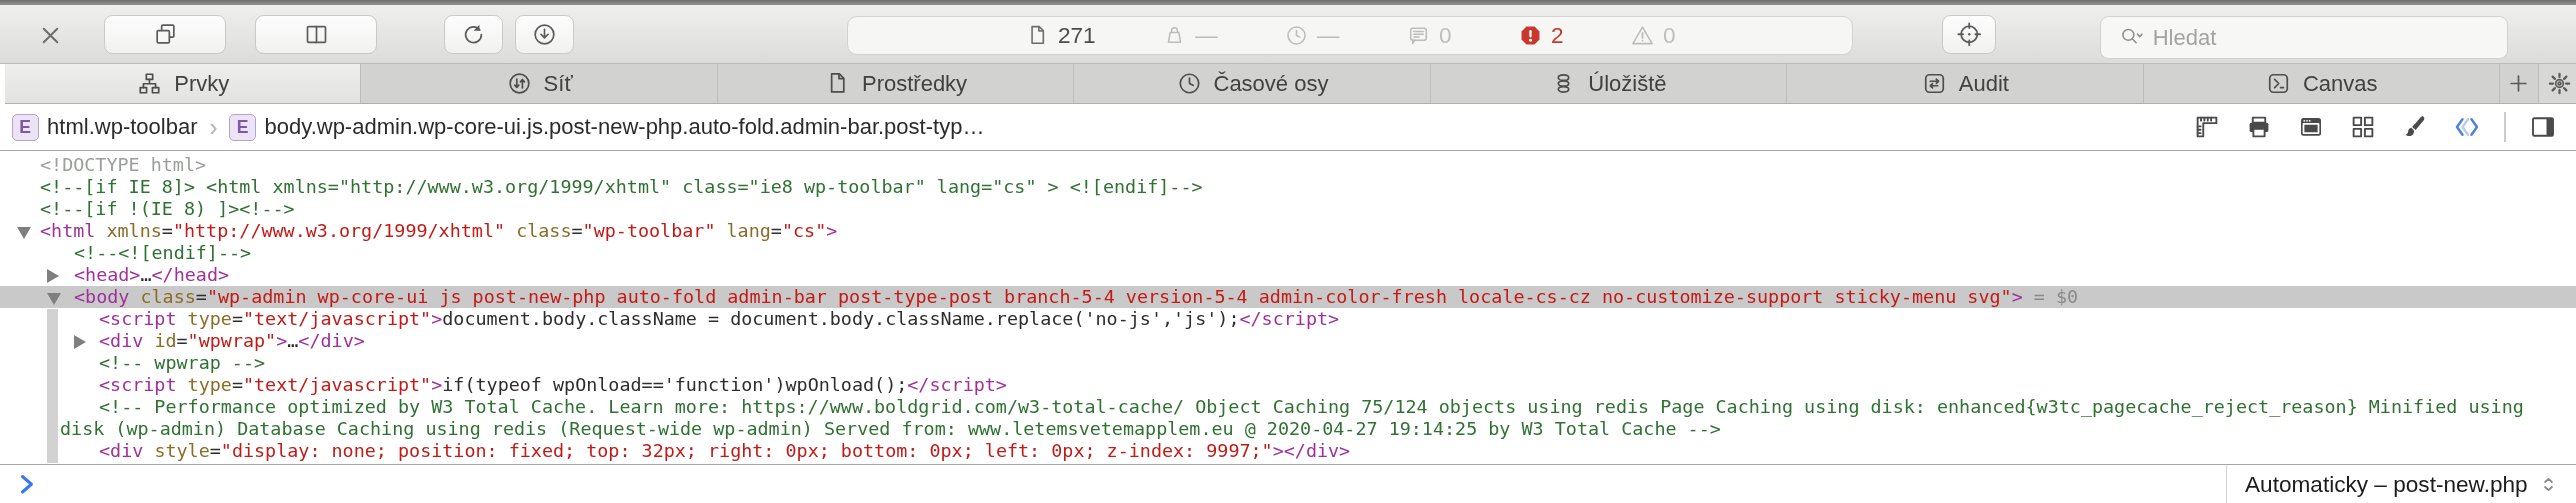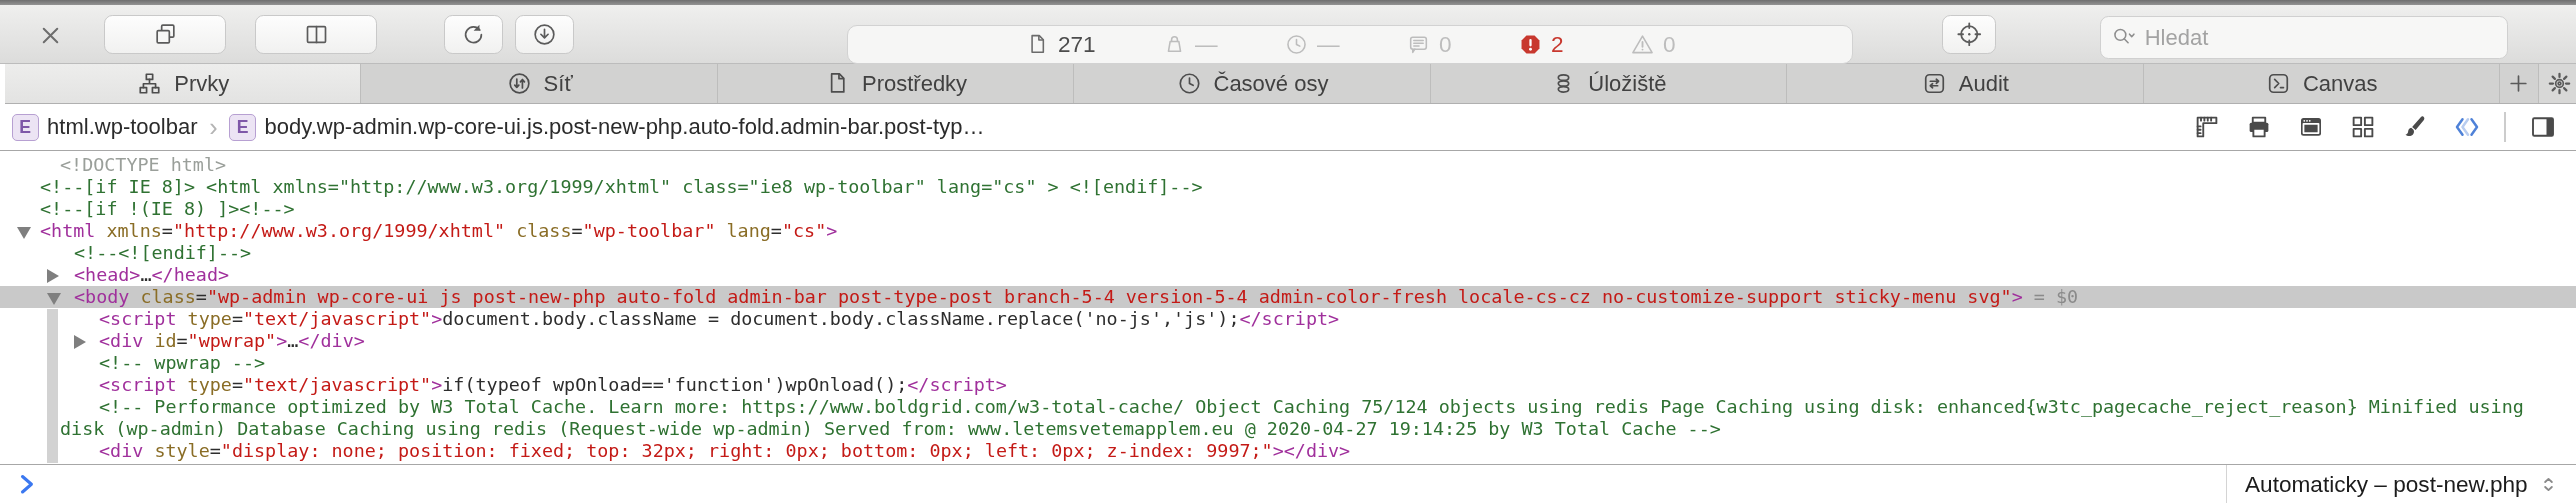--- a/index.html
+++ b/index.html
@@ -18,29 +18,29 @@
   .toolbar{position:absolute;left:0;top:5px;width:2576px;height:59px;
            background:linear-gradient(#efefee,#dcdcdb);
            border-bottom:1.7px solid #bcbcbc;}
   .tb-close{position:absolute;left:32px;top:11.7px;width:37px;height:37px;
             display:flex;align-items:center;justify-content:center;color:#6d6d6d;}
   .tb-btn{position:absolute;top:10px;height:39px;border:1.7px solid #c9c9c9;border-radius:8.4px;
           background:linear-gradient(#fdfdfd,#f1f1f0);display:flex;align-items:center;
           justify-content:center;color:#5b5b5b;}
   .tb-pill{position:absolute;left:847px;top:11px;width:1006px;height:39px;
            border:1.7px solid #d2d2d2;border-radius:10px;background:#f6f6f5;
-           display:flex;align-items:center;justify-content:center;gap:66px;margin-top:9px;}
+           display:flex;align-items:center;justify-content:center;gap:66px;}
   .pill-item{display:flex;align-items:center;gap:8.4px;font-size:22.6px;}
   .pill-item .val{font-weight:400;}
   .tone-dark{color:#4c4c4c;} .tone-dark .icon{color:#6b6b6b;}
   .tone-dim{color:#bdbdbd;} .tone-dim .icon{color:#bdbdbd;}
   .tone-error{color:#c8382e;} 
   .tb-search{position:absolute;left:2100px;top:11px;width:408px;height:43px;
              border:1.7px solid #d0d0d0;border-radius:8.4px;background:#f7f7f6;
-             display:flex;align-items:center;padding:0 10px;gap:6.7px;color:#8e8e8e;}
+             display:flex;align-items:center;padding:0 18px;gap:6.7px;color:#8e8e8e;}
   .tb-search input{border:none;outline:none;background:transparent;flex:1;
                    font-family:"Liberation Sans",sans-serif;font-size:22px;color:#333;min-width:0;}
   .tb-search input::placeholder{color:#a3a3a3;}
 
   
   .tabbar{position:absolute;left:5px;top:64px;width:2576px;height:40px;
           background:#d2d2d1;border-bottom:1.7px solid #b0b0b0;display:flex;}
   .tab{flex:1 1 0;display:flex;align-items:center;justify-content:center;gap:11px;
        border-right:1.7px solid #bdbdbc;color:#414141;font-size:22px;}
   .tab .icon{color:#4d4d4d;}
@@ -373,21 +373,21 @@
               <rect x="4" y="5" width="16" height="14" rx="1"></rect>
               <rect x="14.8" y="5" width="5.2" height="14" fill="currentColor" stroke="none"></rect>
             </svg>
           </span>
         </span>
       </div>
   </div>
 
   <div class="content">
     <div class="codewrap">
-        <div class="code-line" style="padding-left: 60px;"><span class="cg-doc">&lt;!DOCTYPE html&gt;</span></div>
+        <div class="code-line" style="padding-left: 40px;"><span class="cg-doc">&lt;!DOCTYPE html&gt;</span></div>
         <div class="code-line" style="padding-left: 40px;"><span class="cg-com">&lt;!--[if IE 8]&gt; &lt;html xmlns="http://www.w3.org/1999/xhtml" class="ie8 wp-toolbar" lang="cs" &gt; &lt;![endif]--&gt;</span></div>
         <div class="code-line" style="padding-left: 40px;"><span class="cg-com">&lt;!--[if !(IE 8) ]&gt;&lt;!--&gt;</span></div>
         <div class="code-line" style="padding-left: 40px;"><span class="tri open" style="left: 17px;"></span><span class="cg-tag">&lt;html </span><span class="cg-attr">xmlns</span><span class="cg-txt">=</span><span class="cg-str">"http://www.w3.org/1999/xhtml"</span><span class="cg-txt"> </span><span class="cg-attr">class</span><span class="cg-txt">=</span><span class="cg-str">"wp-toolbar"</span><span class="cg-txt"> </span><span class="cg-attr">lang</span><span class="cg-txt">=</span><span class="cg-str">"cs"</span><span class="cg-tag">&gt;</span></div>
         <div class="code-line" style="padding-left: 74px;"><span class="cg-com">&lt;!--&lt;![endif]--&gt;</span></div>
         <div class="code-line" style="padding-left: 74px;"><span class="tri closed" style="left: 47px;"></span><span class="cg-tag">&lt;head&gt;</span><span class="cg-txt">…</span><span class="cg-tag">&lt;/head&gt;</span></div>
         <div class="code-line sel" style="padding-left: 74px;"><span class="tri open" style="left: 47px;"></span><span class="cg-tag">&lt;body </span><span class="cg-attr">class</span><span class="cg-txt">=</span><span class="cg-str">"wp-admin wp-core-ui js post-new-php auto-fold admin-bar post-type-post branch-5-4 version-5-4 admin-color-fresh locale-cs-cz no-customize-support sticky-menu svg"</span><span class="cg-tag">&gt;</span><span class="cg-dim"> = $0</span></div>
         <div class="code-line" style="padding-left: 99px;"><span class="cg-tag">&lt;script </span><span class="cg-attr">type</span><span class="cg-txt">=</span><span class="cg-str">"text/javascript"</span><span class="cg-tag">&gt;</span><span class="cg-txt">document.body.className = document.body.className.replace('no-js','js');</span><span class="cg-tag">&lt;/script&gt;</span></div>
         <div class="code-line" style="padding-left: 99px;"><span class="tri closed" style="left: 74px;"></span><span class="cg-tag">&lt;div </span><span class="cg-attr">id</span><span class="cg-txt">=</span><span class="cg-str">"wpwrap"</span><span class="cg-tag">&gt;</span><span class="cg-txt">…</span><span class="cg-tag">&lt;/div&gt;</span></div>
         <div class="code-line" style="padding-left: 99px;"><span class="cg-com">&lt;!-- wpwrap --&gt;</span></div>
         <div class="code-line" style="padding-left: 99px;"><span class="cg-tag">&lt;script </span><span class="cg-attr">type</span><span class="cg-txt">=</span><span class="cg-str">"text/javascript"</span><span class="cg-tag">&gt;</span><span class="cg-txt">if(typeof wpOnload=='function')wpOnload();</span><span class="cg-tag">&lt;/script&gt;</span></div>

